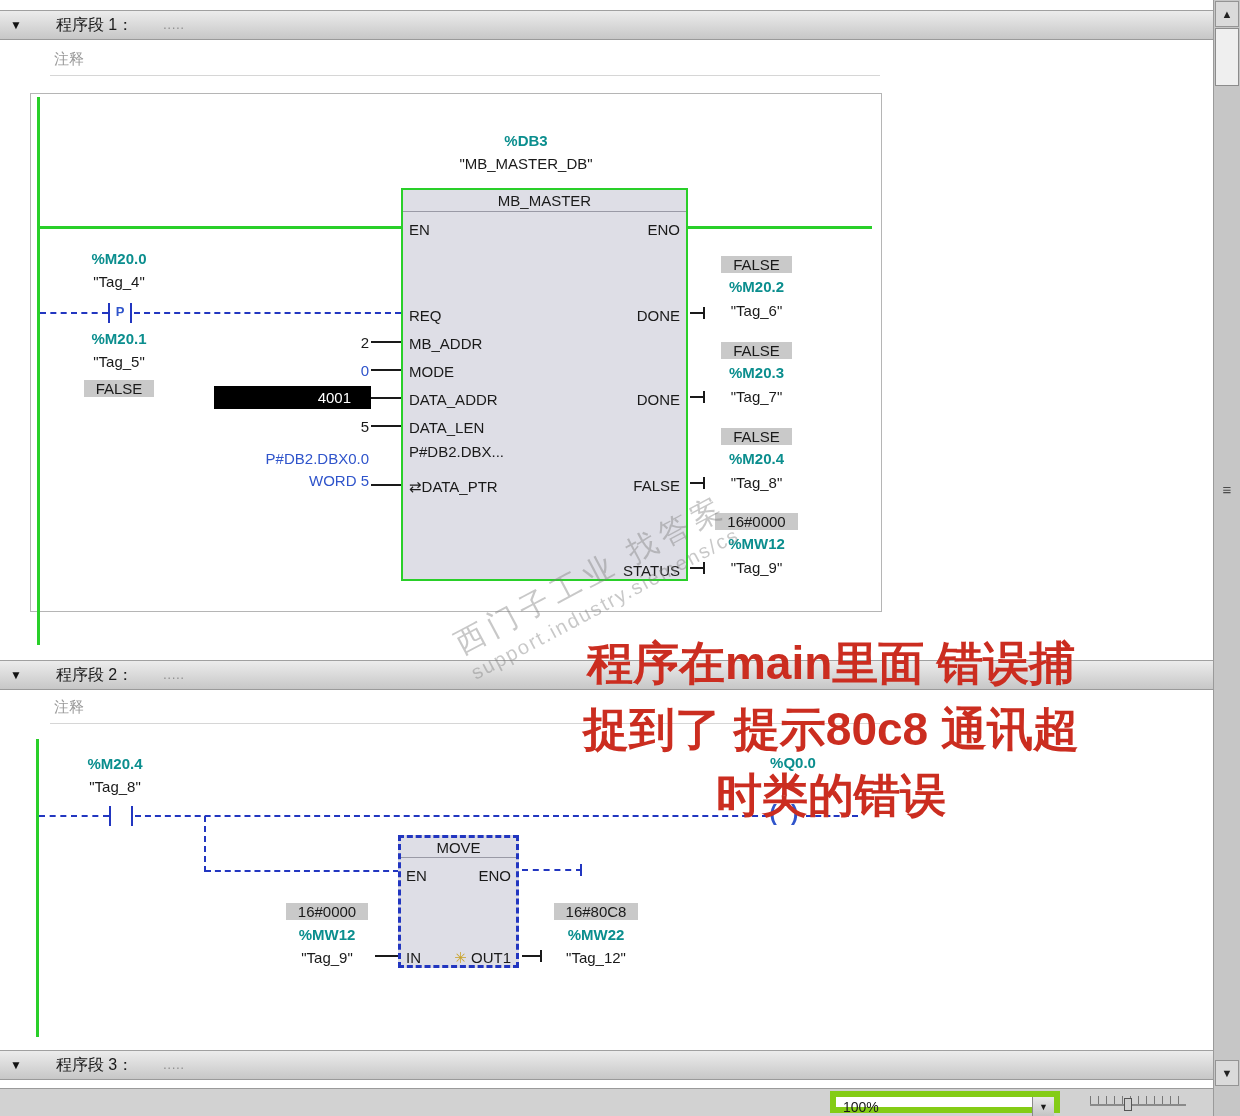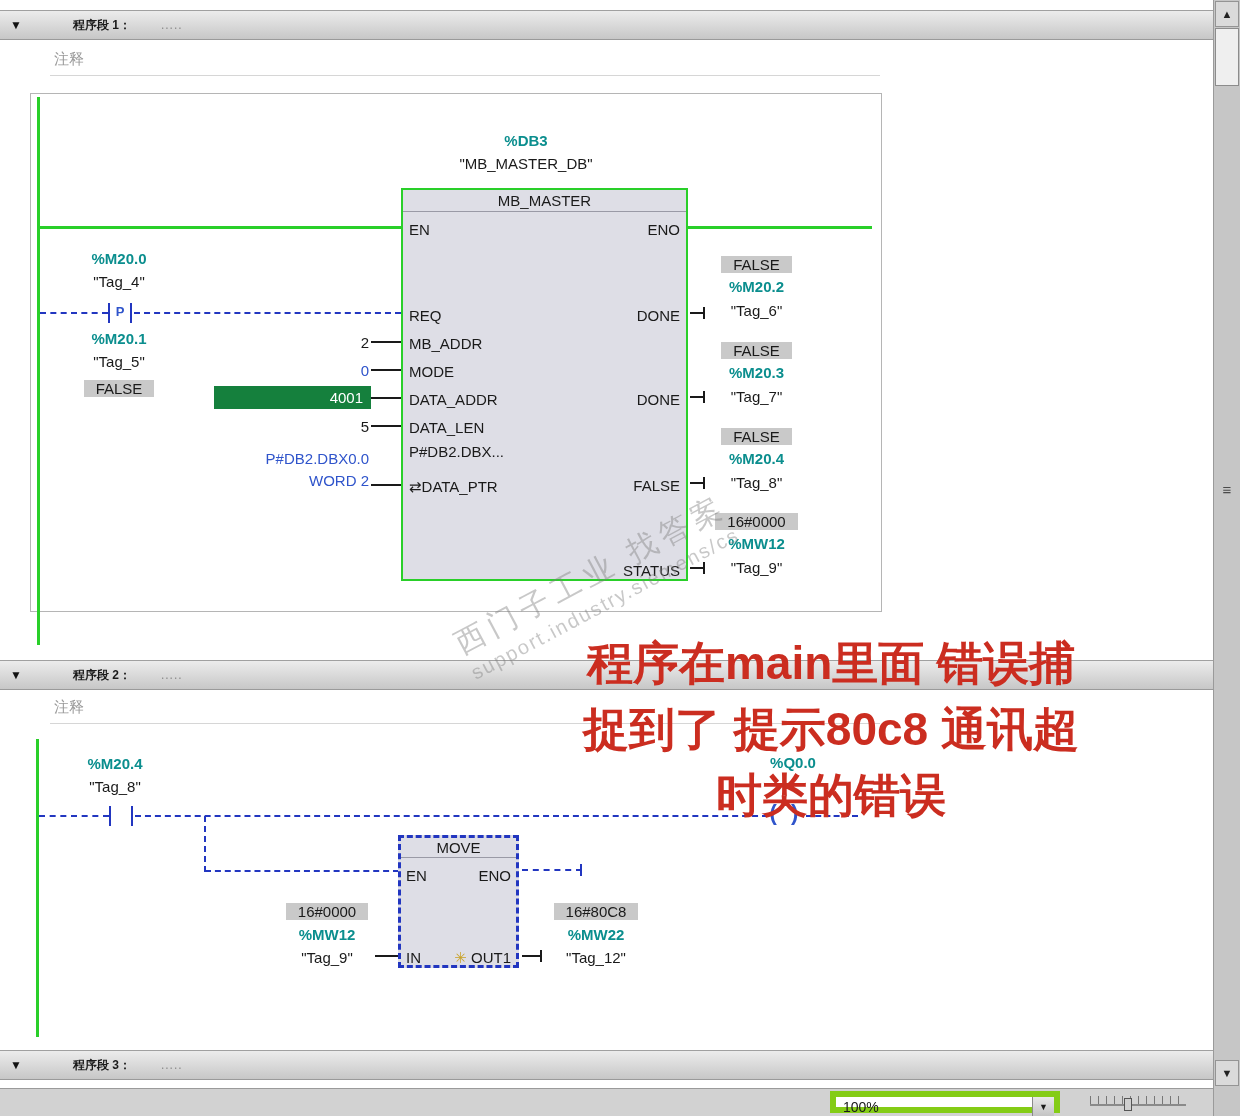--- a/index.html
+++ b/index.html
@@ -1,40 +1,40 @@
 <!DOCTYPE html>
 <html><head>
 <meta charset="utf-8">
 <style>
   *{margin:0;padding:0;box-sizing:border-box}
   body{font-family:"Liberation Sans",sans-serif;background:#fff}
   #root{position:relative;width:1240px;height:1116px;background:#fff;overflow:hidden;font-size:15px;color:#1a1a1a}
   .net-header{position:absolute;left:0;width:1213px;height:30px;background:linear-gradient(#ececec,#c7c7c7);border-top:1px solid #a0a0a0;border-bottom:1px solid #9a9a9a;display:flex;align-items:center}
   .tri{margin-left:10px;font-size:12px;color:#111;cursor:pointer}
-  .net-title{margin-left:51px;font-weight:bold;font-size:12px}
+  .net-title{margin-left:34px;font-weight:normal;font-size:16px}
   .net-dots{margin-left:30px;color:#8a8a8a;font-size:12px;letter-spacing:1px}
   .comment{position:absolute;left:50px;width:830px;height:26px;color:#9a9a9a;font-size:15px;border-bottom:1px solid #d6d6d6;padding-left:4px}
   .canvas{position:absolute;left:30px;top:93px;width:852px;height:519px;border:1px solid #b5b5b5;background:#fff}
   .gwire{position:absolute;background:#29cf29}
   .bwh{position:absolute;border-top:2px dashed #2236c0}
   .bwv{position:absolute;border-left:2px dashed #2236c0}
   .kwire{position:absolute;background:#1a1a1a;height:2px}
   .tick{position:absolute;width:2px;background:#1a1a1a}
   .btick{position:absolute;width:2px;background:#2236c0}
   .teal{color:#0b8e8e;font-weight:bold}
   .blue{color:#2f54cb}
   .ctr{position:absolute;text-align:center}
   .rt{position:absolute;text-align:right}
   .badge{display:inline-block;background:#c9c9c9;padding:0 12px;color:#1a1a1a}
   .fb{position:absolute;background:#dedee6}
   .fb1{border:2px solid #29cf29}
   .fb2{border:3px dashed #2236c0}
   .fb-title{height:22px;line-height:21px;text-align:center;font-weight:normal;border-bottom:1px solid #9a9aa6}
   .pin{position:absolute;font-size:15px;white-space:nowrap}
-  .selval{position:absolute;background:#15803d;color:#fff;text-align:right;padding-right:8px;line-height:23px}
+  .selval{position:absolute;background:#000000;color:#fff;text-align:right;padding-right:20px;line-height:23px}
   .watermark{position:absolute;left:448px;top:628px;width:470px;color:rgba(125,125,125,.42);transform:rotate(-28deg);transform-origin:left top;z-index:6;pointer-events:none}
   .watermark .w1{font-size:30px;letter-spacing:6px}
   .watermark .w2{font-size:20px;letter-spacing:2px}
   .annotation{position:absolute;left:528px;top:630px;width:606px;text-align:center;font-weight:bold;font-size:46px;line-height:66px;color:#cb2d20;z-index:30;pointer-events:none}
   .scrollbar{position:absolute;left:1213px;top:0;width:27px;height:1116px;background:#c6c6c6;border-left:1px solid #9a9a9a;z-index:10}
   .sbtn{position:absolute;left:1px;width:24px;height:26px;background:#dadada;border:1px solid #949494;text-align:center;line-height:24px;font-size:11px;color:#222}
   .sthumb{position:absolute;left:1px;width:24px;height:58px;background:#efefef;border:1px solid #8c8c8c}
   .sgrip{position:absolute;left:1px;width:24px;height:26px;text-align:center;line-height:24px;font-size:15px;color:#4a4a4a}
   .bottombar{position:absolute;left:0;top:1088px;width:1213px;height:28px;background:#d2d2d2;border-top:1px solid #9a9a9a}
   .zoombox{position:absolute;left:830px;top:1091px;width:230px;height:22px;background:#fff;border:6px solid #84cc16;font-size:14px}
@@ -79,21 +79,21 @@
 
     <div class="rt" style="left:250px;top:240px;width:88px">2</div>
     <div class="kwire" style="left:340px;top:247px;width:30px"></div>
     <div class="rt blue" style="left:250px;top:268px;width:88px">0</div>
     <div class="kwire" style="left:340px;top:275px;width:30px"></div>
     <div class="selval" style="left:183px;top:292px;width:157px;height:23px">4001</div>
     <div class="kwire" style="left:340px;top:303px;width:30px"></div>
     <div class="rt" style="left:250px;top:324px;width:88px">5</div>
     <div class="kwire" style="left:340px;top:331px;width:30px"></div>
     <div class="rt blue" style="left:180px;top:356px;width:158px">P#DB2.DBX0.0</div>
-    <div class="rt blue" style="left:180px;top:378px;width:158px">WORD 2</div>
+    <div class="rt blue" style="left:180px;top:378px;width:158px">WORD 5</div>
     <div class="kwire" style="left:340px;top:390px;width:30px"></div>
 
     <div class="fb fb1" style="left:370px;top:94px;width:287px;height:393px">
       <div class="fb-title">MB_MASTER</div>
       <div class="pin" style="left:6px;top:31px">EN</div>
       <div class="pin" style="right:6px;top:31px">ENO</div>
       <div class="pin" style="left:6px;top:117px">REQ</div>
       <div class="pin" style="left:6px;top:145px">MB_ADDR</div>
       <div class="pin" style="left:6px;top:173px">MODE</div>
       <div class="pin" style="left:6px;top:201px">DATA_ADDR</div>

